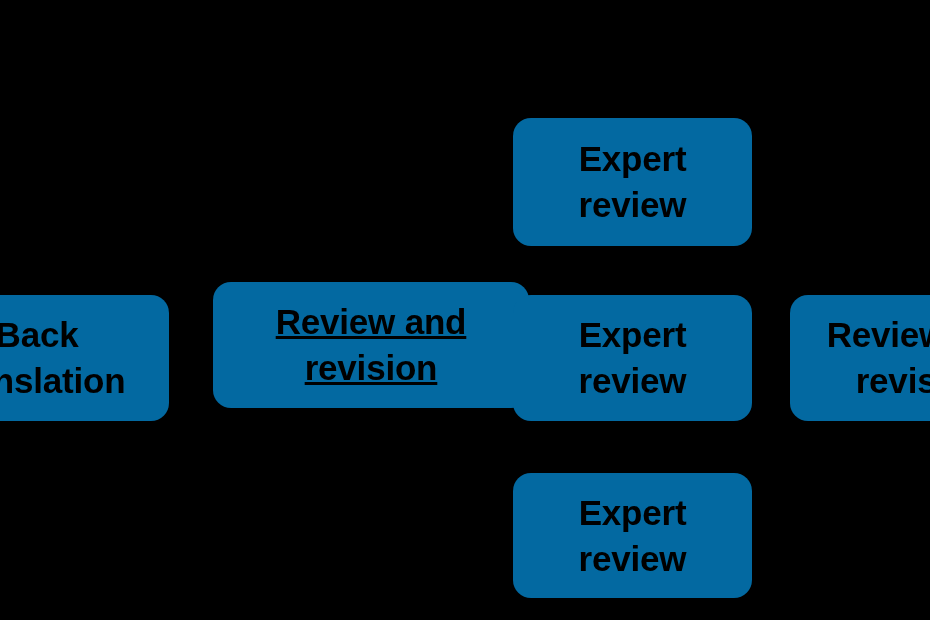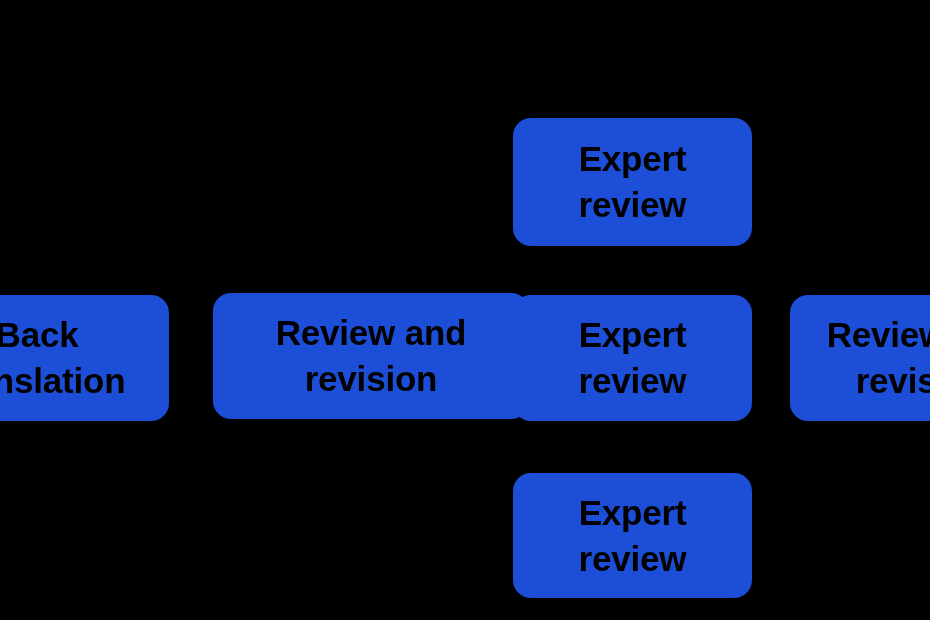--- a/index.html
+++ b/index.html
@@ -11,21 +11,21 @@
   #diagram-canvas {
     position: relative;
     width: 930px;
     height: 620px;
     background: #000000;
     overflow: hidden;
     font-family: "Liberation Sans", "DejaVu Sans", sans-serif;
   }
   .node {
     position: absolute;
-    background: #1d4ed8;
+    background: #0369a1;
     border-radius: 18px;
     box-sizing: border-box;
     display: flex;
     align-items: center;
     justify-content: center;
     text-align: center;
     overflow: hidden;
   }
   .node-label {
     color: #000000;
@@ -52,21 +52,21 @@
 </head>
 <body>
 
 <div id="diagram-canvas">
 
   <div class="node clip-left" style="left:-95px; top:295px; width:264px; height:126px;">
     <span class="node-label">Back
 translation</span>
   </div>
 
-  <div class="node" style="left:213px; top:293px; width:316px; height:126px;">
+  <div class="node" style="left:213px; top:282px; width:316px; height:126px;text-decoration:underline;">
     <span class="node-label">Review and
 revision</span>
   </div>
 
   <div class="node" style="left:513px; top:118px; width:239px; height:128px;">
     <span class="node-label">Expert
 review</span>
   </div>
 
   <div class="node" style="left:513px; top:295px; width:239px; height:126px;">

